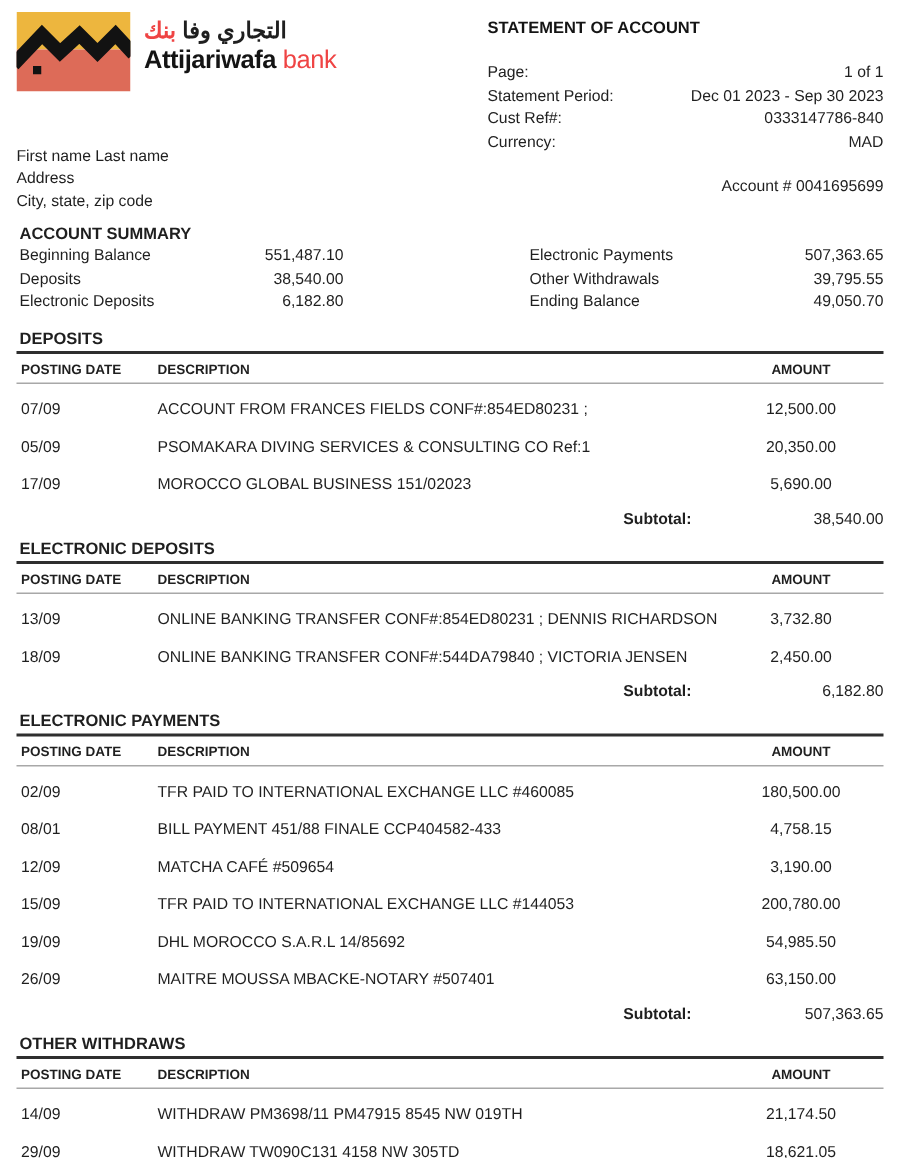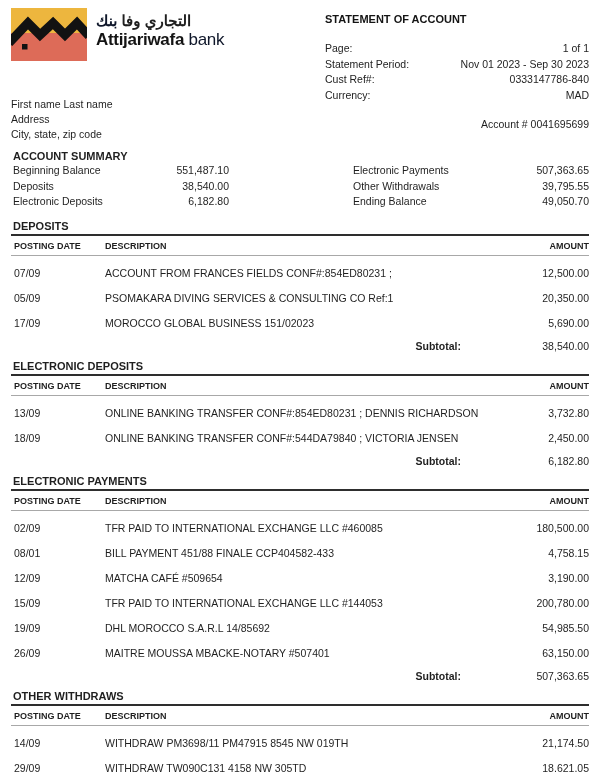--- a/index.html
+++ b/index.html
@@ -8,21 +8,21 @@
   .page { width:600px; height:772px; padding:8px 11px 0 11px; position:relative; }
 
   
   .top { display:flex; justify-content:space-between; height:84px; }
   .brand { display:flex; gap:9px; }
   .logo-box { width:76px; height:53px; flex:0 0 auto; }
   .brand-text { padding-top:4px; }
   .arabic-line { font-size:15px; font-weight:bold; direction:rtl; text-align:left; line-height:18px; letter-spacing:0; }
   .latin-line { font-size:17px; line-height:20px; letter-spacing:-0.3px; }
   .latin-line .b { font-weight:bold; color:#141414; }
-  .red { color:#0f172a; }
+  .red { color:#ef4444; }
 
   .stmt-info { width:264px; padding-top:5px; }
   .stmt-title { font-size:11px; font-weight:bold; color:#141414; margin-bottom:16px; }
   .meta-row { display:flex; justify-content:space-between; font-size:10.5px; line-height:15.5px; }
   .meta-row .lab { color:#222; }
   .meta-row .val { text-align:right; }
 
   
   .cust-row { display:flex; justify-content:space-between; margin-top:5px; }
   .cust { font-size:10.5px; line-height:15px; }
@@ -38,21 +38,21 @@
 
   
   #sections { margin-top:10px; }
   .section { margin-top:5px; }
   .section-title { font-size:11px; font-weight:bold; padding-left:2px; line-height:12px; margin-bottom:2px; }
   .rule-thick { border-top:2px solid #2e2e2e; }
   .rule-thin { border-top:1px solid #a8a8a8; }
   .col-headers { display:flex; font-size:9px; font-weight:bold; padding:5px 0 4px 0; }
   .c-date { width:94px; padding-left:3px; }
   .c-desc { flex:1; }
-  .c-amt { width:110px; text-align:right; }
+  .c-amt { width:110px; text-align:center; }
   .rows { padding-top:4px; }
   .trow { display:flex; font-size:10.5px; padding:7px 0 6px 0; }
   .trow .c-date { font-size:10.5px; }
   .subtotal-row { display:flex; justify-content:flex-end; align-items:baseline; padding:5px 0 3px 0; font-size:10.5px;gap:16px; }
   .subtotal-label { font-weight:bold; }
   .subtotal-amt { width:112px; text-align:right; }
 </style>
 </head>
 <body>
 
@@ -75,21 +75,21 @@
     </div>
 
     <div class="stmt-info">
       <div class="stmt-title">STATEMENT OF ACCOUNT</div>
       <div class="meta-row">
         <span class="lab">Page:</span>
         <span class="val">1 of 1</span>
       </div>
       <div class="meta-row">
         <span class="lab">Statement Period:</span>
-        <span class="val">Nov 01 2023 - Sep 30 2023</span>
+        <span class="val">Dec 01 2023 - Sep 30 2023</span>
       </div>
       <div class="meta-row">
         <span class="lab">Cust Ref#:</span>
         <span class="val">0333147786-840</span>
       </div>
       <div class="meta-row">
         <span class="lab">Currency:</span>
         <span class="val">MAD</span>
       </div>
     </div>

